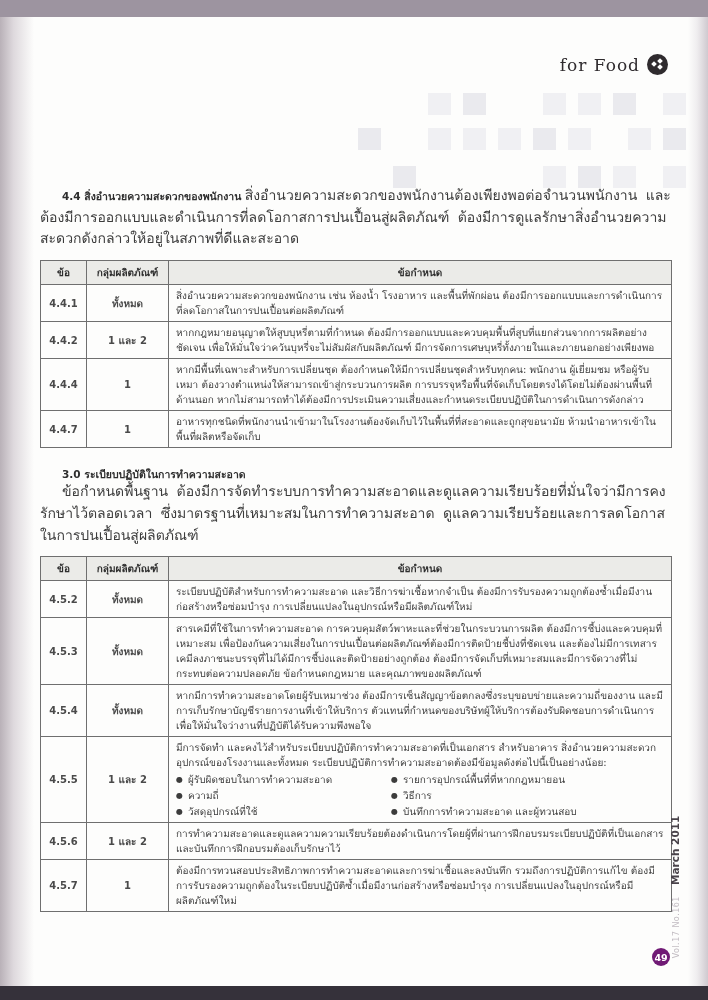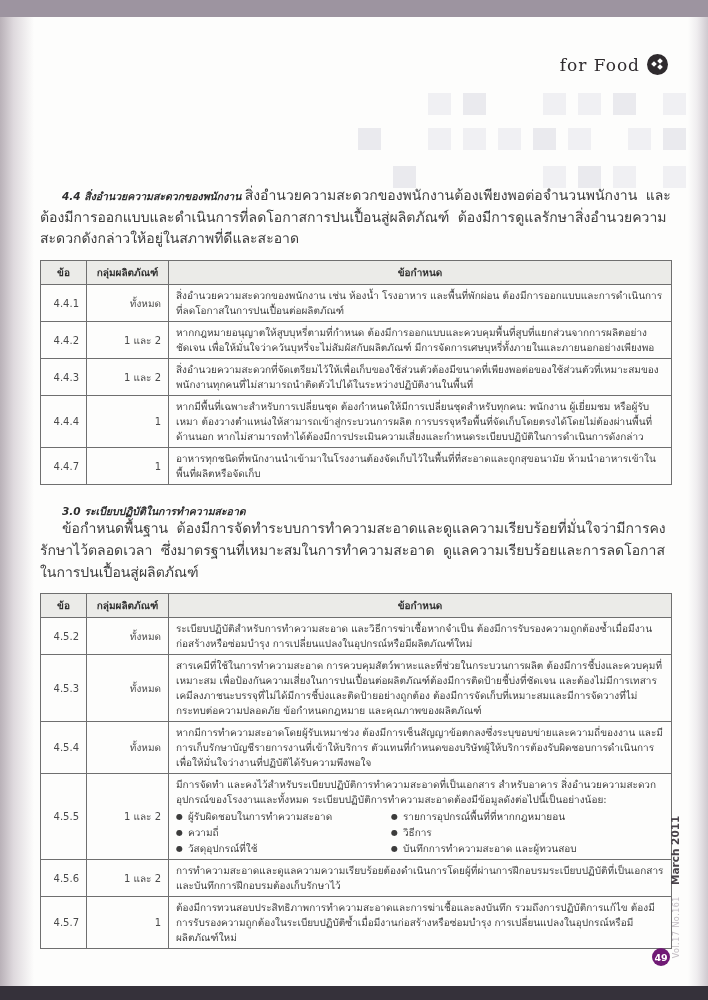--- a/index.html
+++ b/index.html
@@ -26,28 +26,28 @@
 
   
   .deco-squares { position:absolute; left:0; top:0; width:708px; height:210px; pointer-events:none; }
   .deco-squares i { position:absolute; width:23px; height:22px; background:#f0f0f3; }
   .deco-squares i.dk { background:#eaeaee; }
 
   
   .content { position:absolute; left:40px; top:186px; width:632px; color:#3c3c3c; }
   .sec-head { font-size:10.5px; line-height:1.55; text-align:left; }
   .sec-head .lead-indent { display:inline-block; width:22px; }
-  .sec-title { font-weight:bold; font-style:italic; color:#2e2e2e; }
+  .sec-title { font-weight:bold; color:#2e2e2e; }
   .sec-intro { font-size:14px;font-family:Liberation Mono, monospace; }
 
   table.req { width:100%; border-collapse:collapse; margin-top:9px; table-layout:fixed; }
   table.req th, table.req td { border:1px solid #6f6f6f; font-size:10px; line-height:1.5; padding:3px 7px; }
   table.req th { background:#ebebe8; font-weight:bold; text-align:center; padding:4px 2px; color:#2e2e2e; }
   col.c-no { width:46px; } col.c-group { width:82px; }
-  td.cell-no, td.cell-group { text-align:right; vertical-align:middle; color:#4a4a4a; }
+  td.cell-no, td.cell-group { text-align:center; vertical-align:middle; color:#4a4a4a;font-weight:bold; }
   td.cell-req { vertical-align:middle; overflow-wrap:anywhere; color:#3c3c3c; }
 
   .sec-gap { height:18px; }
 
   .bullets { display:grid; grid-template-columns:215px 1fr; row-gap:1px; margin-top:2px; }
   .bullets .b { display:flex; gap:5px; }
   .bullets .dot { font-size:8px; line-height:15px; }
 
   
   .margin-vert { position:absolute; left:586px; top:880px; width:170px; height:14px;
@@ -124,27 +124,20 @@
             </td>
           </tr>
           <tr>
             <td class="cell-no">4.4.2</td>
             <td class="cell-group">1 และ 2</td>
             <td class="cell-req">
               <div>หากกฎหมายอนุญาตให้สูบบุหรี่ตามที่กำหนด ต้องมีการออกแบบและควบคุมพื้นที่สูบที่แยกส่วนจากการผลิตอย่างชัดเจน เพื่อให้มั่นใจว่าควันบุหรี่จะไม่สัมผัสกับผลิตภัณฑ์ มีการจัดการเศษบุหรี่ทั้งภายในและภายนอกอย่างเพียงพอ</div>
             </td>
           </tr>
           <tr>
-            <td class="cell-no">4.4.3</td>
-            <td class="cell-group">1 และ 2</td>
-            <td class="cell-req">
-              <div>สิ่งอำนวยความสะดวกที่จัดเตรียมไว้ให้เพื่อเก็บของใช้ส่วนตัวต้องมีขนาดที่เพียงพอต่อของใช้ส่วนตัวที่เหมาะสมของพนักงานทุกคนที่ไม่สามารถนำติดตัวไปได้ในระหว่างปฏิบัติงานในพื้นที่</div>
-            </td>
-          </tr>
-          <tr>
             <td class="cell-no">4.4.4</td>
             <td class="cell-group">1</td>
             <td class="cell-req">
               <div>หากมีพื้นที่เฉพาะสำหรับการเปลี่ยนชุด ต้องกำหนดให้มีการเปลี่ยนชุดสำหรับทุกคน: พนักงาน ผู้เยี่ยมชม หรือผู้รับเหมา ต้องวางตำแหน่งให้สามารถเข้าสู่กระบวนการผลิต การบรรจุหรือพื้นที่จัดเก็บโดยตรงได้โดยไม่ต้องผ่านพื้นที่ด้านนอก หากไม่สามารถทำได้ต้องมีการประเมินความเสี่ยงและกำหนดระเบียบปฏิบัติในการดำเนินการดังกล่าว</div>
             </td>
           </tr>
           <tr>
             <td class="cell-no">4.4.7</td>
             <td class="cell-group">1</td>
             <td class="cell-req">

